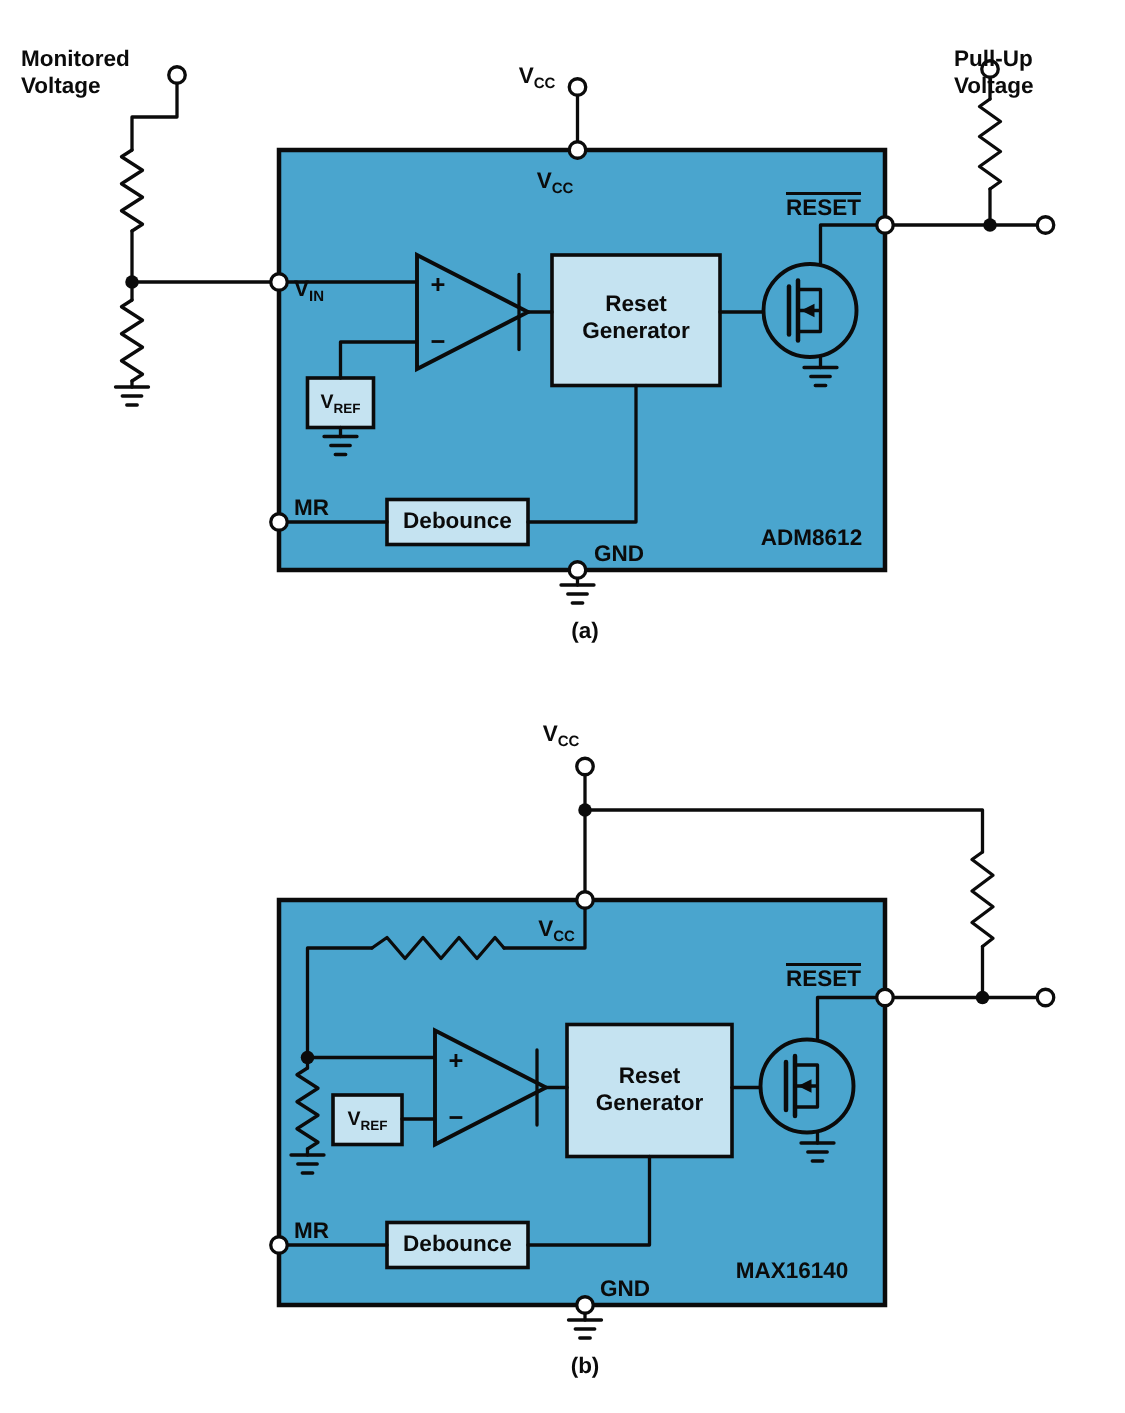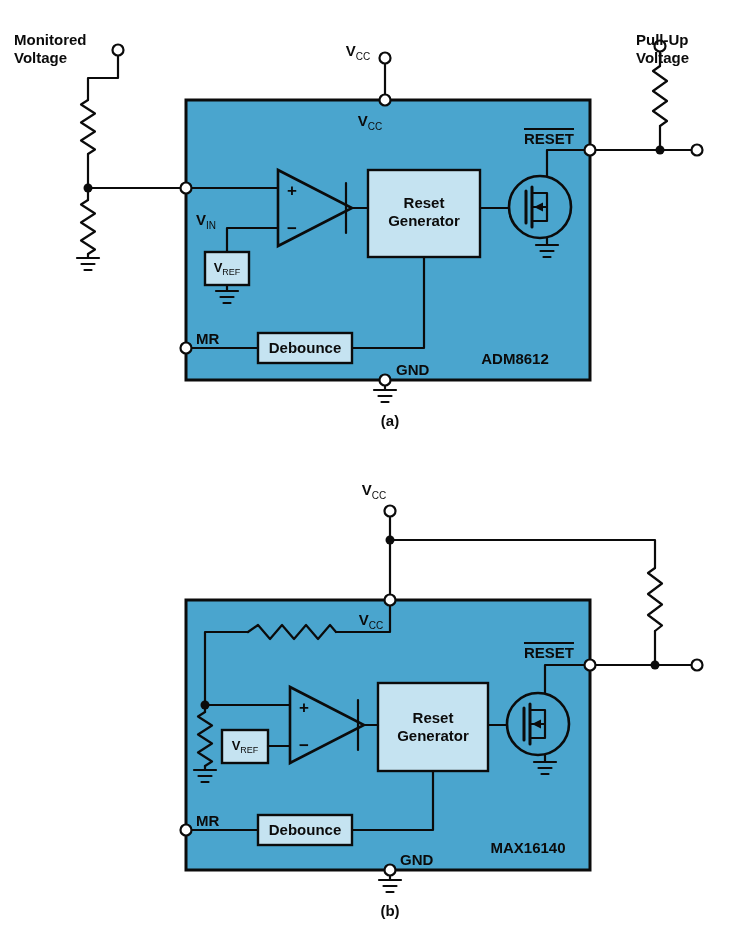--- a/index.html
+++ b/index.html
@@ -13,21 +13,21 @@
   .wire{fill:none;stroke:var(--line,#0b0b0b);stroke-width:2.2;stroke-linejoin:round;stroke-linecap:round}
   .bar{fill:none;stroke:var(--line,#0b0b0b);stroke-width:3;stroke-linecap:round}
   .pin{fill:#ffffff;stroke:var(--line,#0b0b0b);stroke-width:2.2}
   .dot{fill:var(--line,#0b0b0b);stroke:none}
   .arrow{fill:var(--line,#0b0b0b);stroke:none}
   .lbl{position:absolute;font-size:15px;font-weight:700;color:var(--line,#0b0b0b);line-height:18px;white-space:nowrap}
   .ctr{transform:translate(-50%,-50%);text-align:center}
   .ovl{text-decoration:overline;text-decoration-thickness:2px}
   .sign{font-size:17px;line-height:17px}
   .sm{font-size:13px}
-  .lbl sub{font-size:10px;font-weight:400;vertical-align:-3.5px;line-height:0}
+  .lbl sub{font-size:10px;font-weight:700;vertical-align:-3.5px;line-height:0}
   .sm sub{font-size:9px;vertical-align:-3px}
 </style>
 </head>
 <body>
 
 <div class="canvas">
 <svg width="750" height="942" viewBox="0 0 750 942">
 
   <g>
     <rect class="box-main" x="186" y="100" width="404" height="280"></rect>
@@ -178,32 +178,32 @@
   <div>Monitored</div>
   <div>Voltage</div>
 </div>
 <div class="lbl" style="left:636px;top:31px">
   <div>Pull-Up</div>
   <div>Voltage</div>
 </div>
 <div class="lbl ctr" style="left:358px;top:51px"><span>V</span><sub>CC</sub></div>
 <div class="lbl ctr" style="left:370px;top:121px"><span>V</span><sub>CC</sub></div>
 <div class="lbl ctr ovl" style="left:549px;top:139px">RESET</div>
-<div class="lbl" style="left:196px;top:211px"><span>V</span><sub>IN</sub></div>
+<div class="lbl" style="left:196px;top:184px"><span>V</span><sub>IN</sub></div>
 <div class="lbl ctr sign" style="left:292px;top:190px">+</div>
 <div class="lbl ctr sign" style="left:292px;top:228px">−</div>
 <div class="lbl ctr sm" style="left:227px;top:268px"><span>V</span><sub>REF</sub></div>
 <div class="lbl ctr" style="left:424px;top:212px">
   <div>Reset</div>
   <div>Generator</div>
 </div>
 <div class="lbl ctr" style="left:305px;top:348px">Debounce</div>
 <div class="lbl" style="left:196px;top:330px">MR</div>
 <div class="lbl" style="left:396px;top:361px">GND</div>
-<div class="lbl ctr" style="left:515px;top:359px">ADM8612</div>
+<div class="lbl ctr" style="left:541px;top:359px">ADM8612</div>
 <div class="lbl ctr" style="left:390px;top:421px">(a)</div>
 
 <div class="lbl ctr" style="left:374px;top:490px"><span>V</span><sub>CC</sub></div>
 <div class="lbl ctr" style="left:371px;top:620px"><span>V</span><sub>CC</sub></div>
 <div class="lbl ctr ovl" style="left:549px;top:653px">RESET</div>
 <div class="lbl ctr sign" style="left:304px;top:707px">+</div>
 <div class="lbl ctr sign" style="left:304px;top:745px">−</div>
 <div class="lbl ctr sm" style="left:245px;top:746px"><span>V</span><sub>REF</sub></div>
 <div class="lbl ctr" style="left:433px;top:727px">
   <div>Reset</div>

